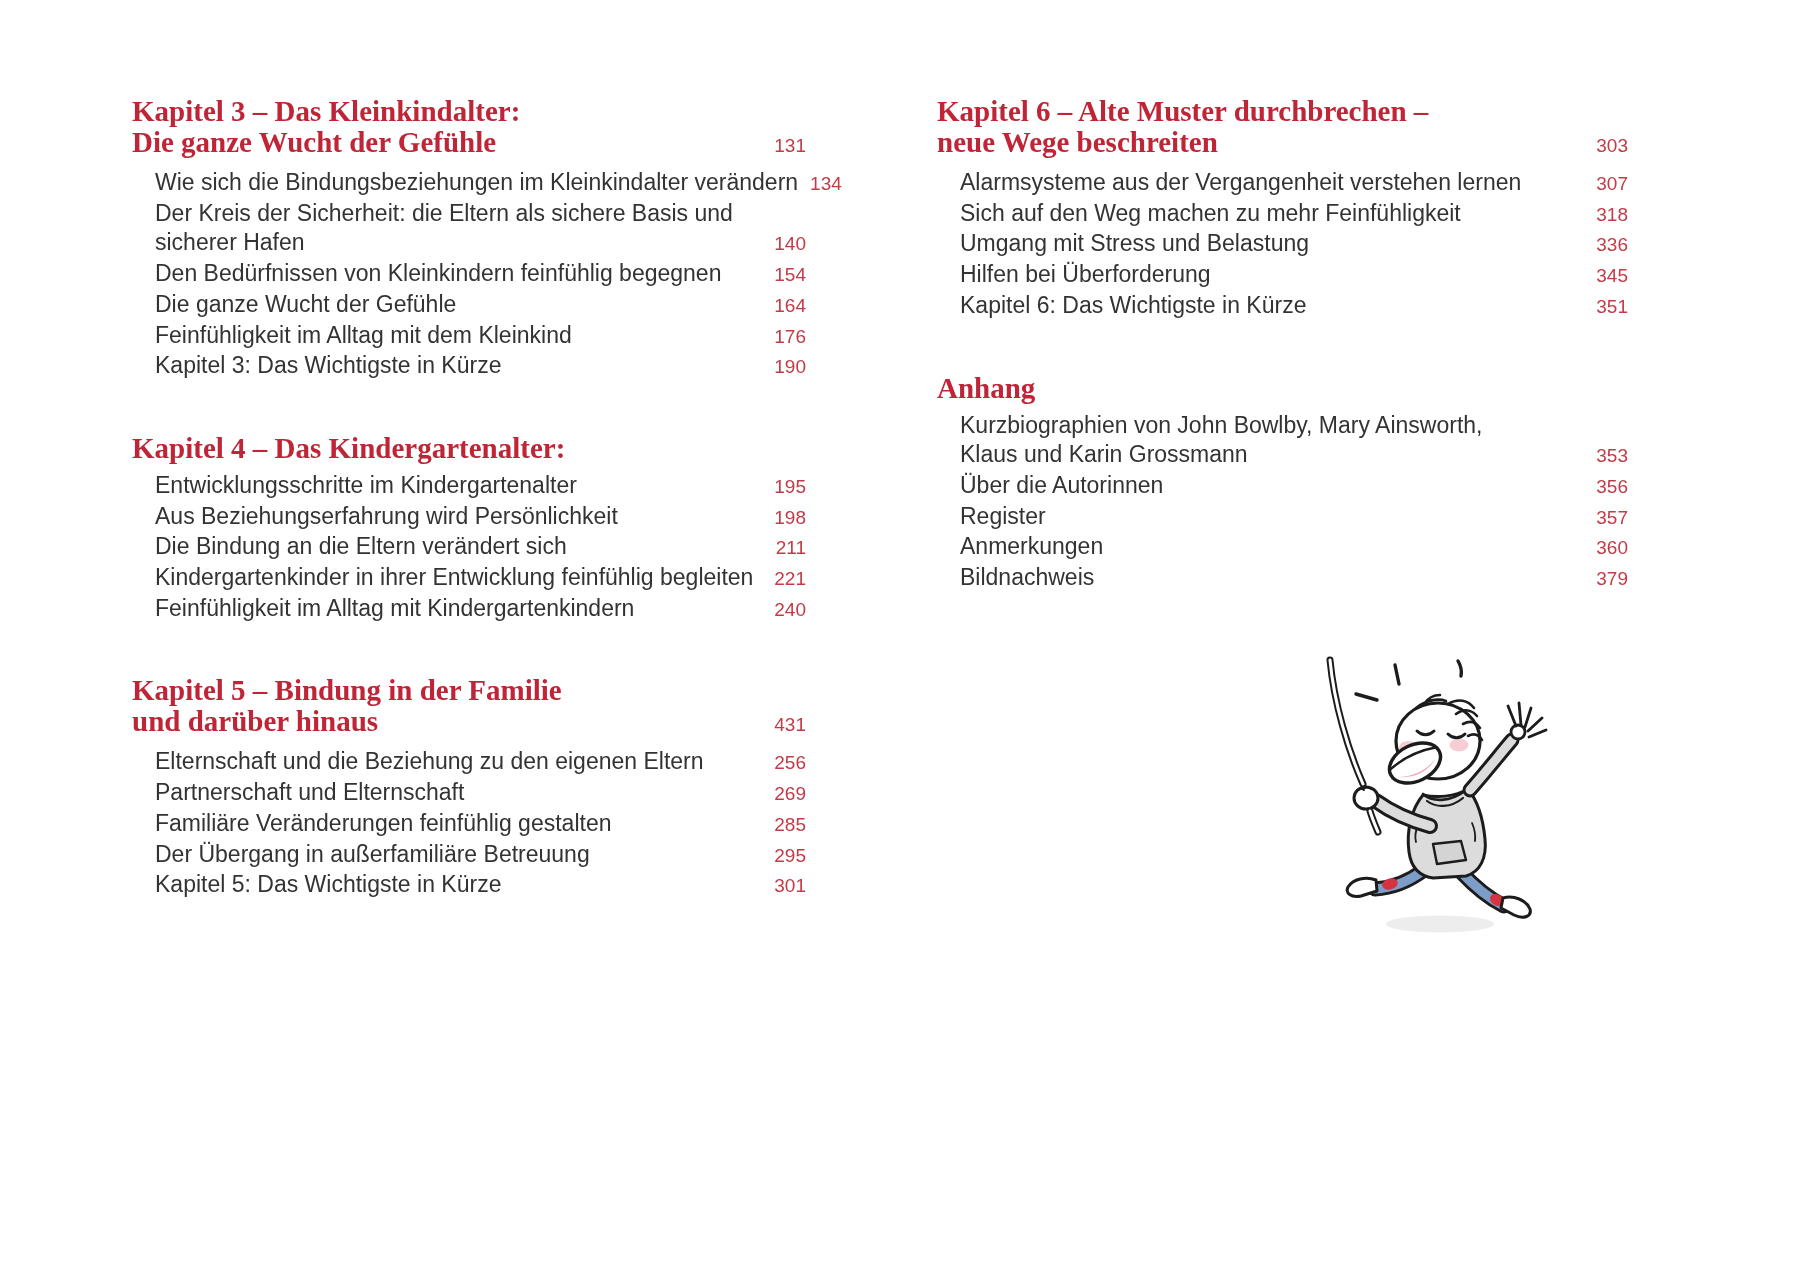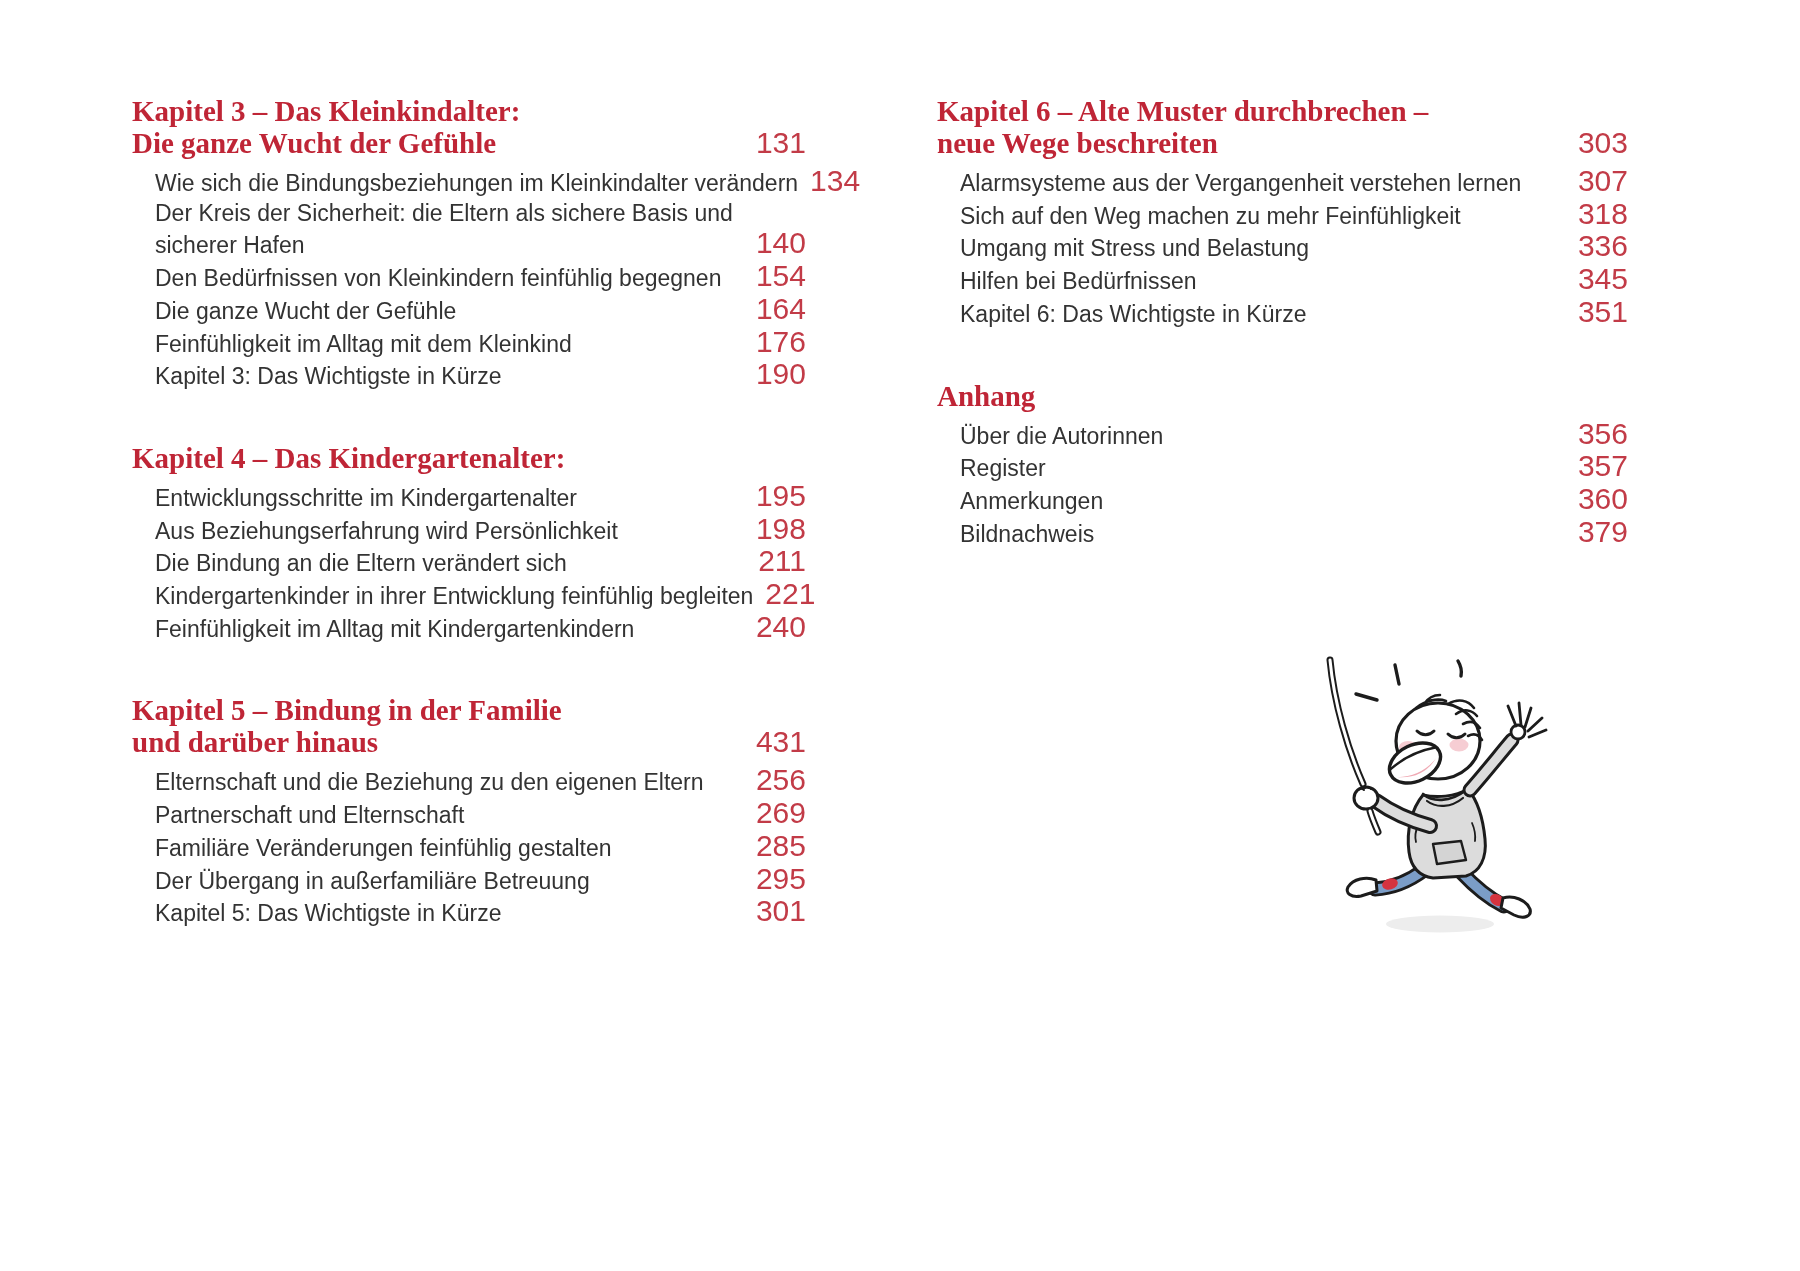--- a/index.html
+++ b/index.html
@@ -36,21 +36,21 @@
   .entry-row {
     font-size: 23px;
     line-height: 29.7px;
     color: var(--body-text, #333333);
   }
   .entry-text { white-space: nowrap; }
 
   .num {
     font-family: "Liberation Sans", sans-serif;
     font-weight: 400;
-    font-size: 30px;
+    font-size: 19px;
     color: var(--num-red, #c23b47);
     white-space: nowrap;
     padding-left: 12px;
   }
 
   .illustration {
     position: absolute;
     left: 1320px;
     top: 648px;
     width: 250px;
@@ -222,39 +222,48 @@
             </div>
           </div>
           <div class="entry">
             <div class="row entry-row">
               <span class="entry-text">Umgang mit Stress und Belastung</span>
               <span class="num">336</span>
             </div>
           </div>
           <div class="entry">
             <div class="row entry-row">
-              <span class="entry-text">Hilfen bei Bedürfnissen</span>
+              <span class="entry-text">Hilfen bei Überforderung</span>
               <span class="num">345</span>
             </div>
           </div>
           <div class="entry">
             <div class="row entry-row">
               <span class="entry-text">Kapitel 6: Das Wichtigste in Kürze</span>
               <span class="num">351</span>
             </div>
           </div>
         </div>
       </section>
       <section class="chapter">
         <div class="chapter-title">
           <div class="row heading-row">
             <span class="heading-text">Anhang</span>
           </div>
         </div>
         <div class="entries">
+          <div class="entry">
+            <div class="row entry-row">
+              <span class="entry-text">Kurzbiographien von John Bowlby, Mary Ainsworth,</span>
+            </div>
+            <div class="row entry-row">
+              <span class="entry-text">Klaus und Karin Grossmann</span>
+              <span class="num">353</span>
+            </div>
+          </div>
           <div class="entry">
             <div class="row entry-row">
               <span class="entry-text">Über die Autorinnen</span>
               <span class="num">356</span>
             </div>
           </div>
           <div class="entry">
             <div class="row entry-row">
               <span class="entry-text">Register</span>
               <span class="num">357</span>

